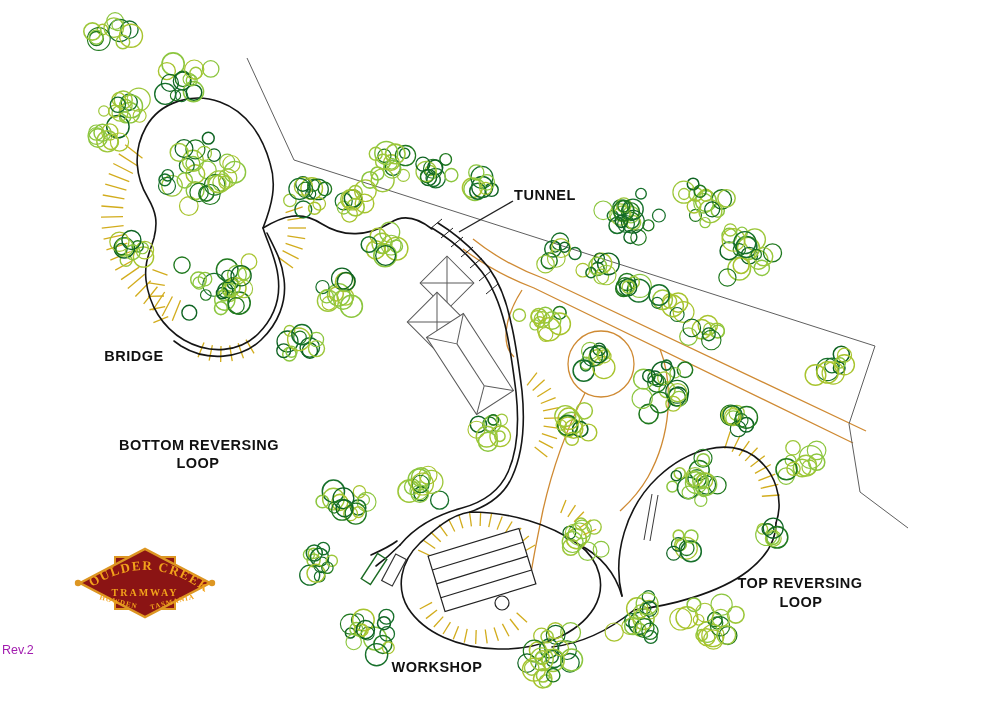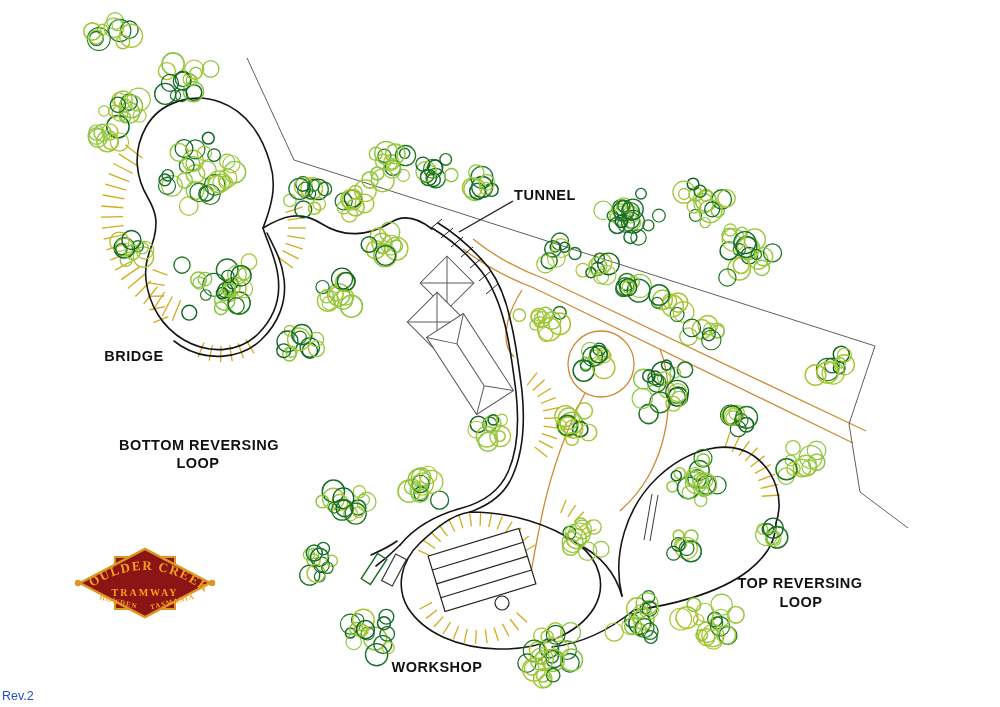--- a/index.html
+++ b/index.html
@@ -4,21 +4,21 @@
 <style>
   html,body{margin:0;padding:0;background:#fff;}
   .canvas{position:relative;width:1000px;height:707px;background:#fff;overflow:hidden;
           font-family:"Liberation Sans",sans-serif;}
   svg{position:absolute;left:0;top:0;}
   .lbl{font-family:"Liberation Sans",sans-serif;font-weight:700;font-size:14.5px;
        letter-spacing:.5px;fill:#111;}
   .logo-arc{font-family:"Liberation Serif",serif;font-weight:700;font-size:13px;letter-spacing:1.5px;}
   .logo-mid{font-family:"Liberation Serif",serif;font-weight:700;font-size:10px;letter-spacing:2px;}
   .logo-sm{font-family:"Liberation Serif",serif;font-weight:700;font-size:7px;letter-spacing:1px;}
-  .rev{position:absolute;left:2px;top:689px;font-size:12.5px;color:#1d4ed8;
+  .rev{position:absolute;left:2px;top:643px;font-size:12.5px;color:#a21caf;
        font-family:"Liberation Sans",sans-serif;}
 </style>
 </head>
 <body>
 
 <div class="canvas">
   <svg id="plan" width="1000" height="707" viewBox="0 0 1000 707">
       <g>
         <line x1="180.5361934057361" y1="300.30091462014445" x2="172.29484835058602" y2="320.69895942061373" stroke="#D2AC1C" stroke-width="1.3"></line>
         <line x1="172.4067251122779" y1="296.5463851702756" x2="162.22137676956177" y2="316.04660771099367" stroke="#D2AC1C" stroke-width="1.3"></line>

